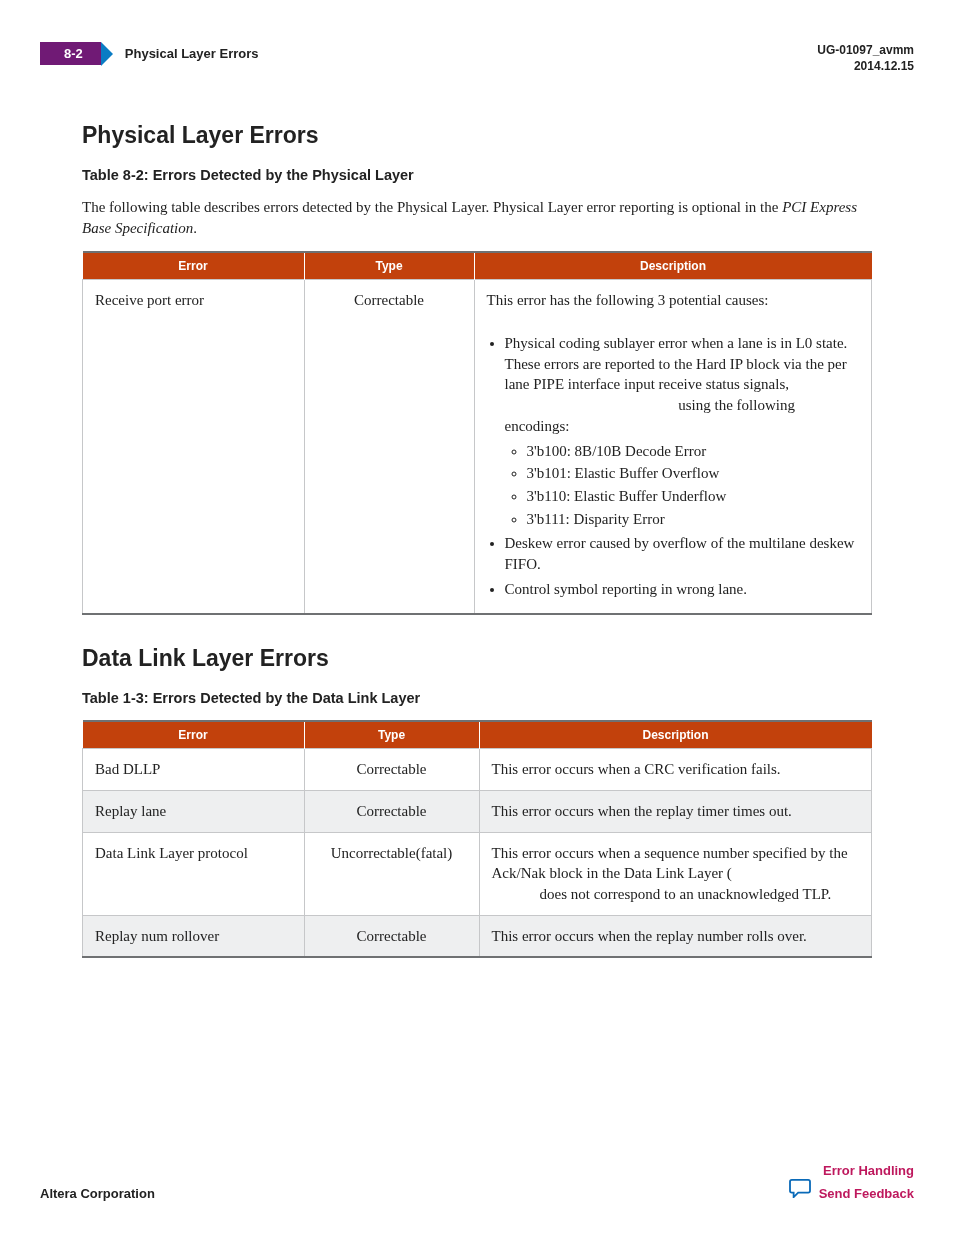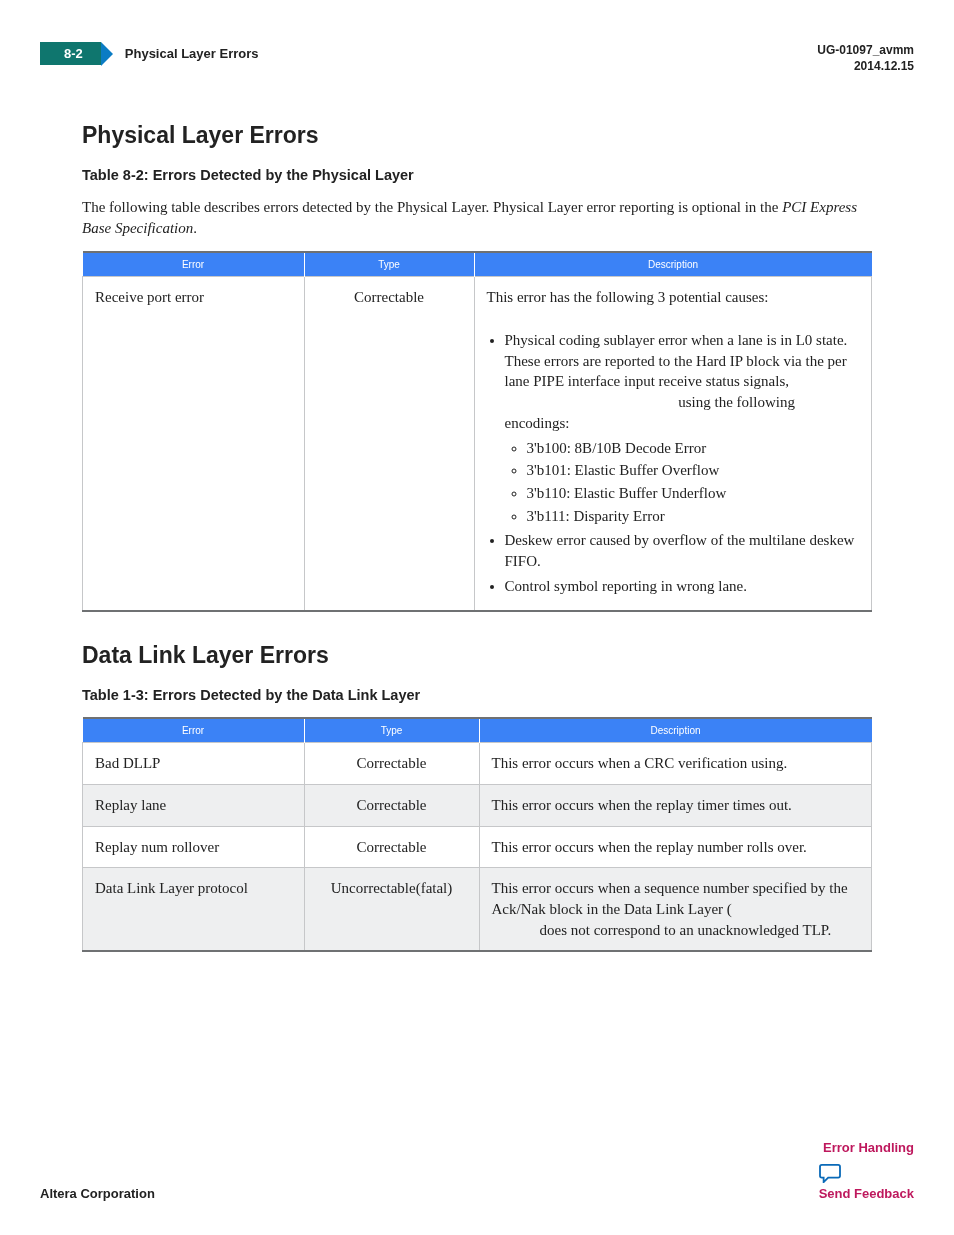--- a/index.html
+++ b/index.html
@@ -21,21 +21,21 @@
     padding: 42px 40px 0 40px;
   }
   .page-tab {
     display: flex;
     align-items: center;
     font-family: 'Segoe UI', 'Helvetica Neue', Arial, sans-serif;
     font-weight: 600;
     font-size: 13px;
   }
   .page-num-box {
-    background: #0f766e;
+    background: #701a75;
     color: #fff;
     padding: 4px 18px 4px 24px;
     position: relative;
   }
   .page-num-box::after {
     content: "";
     position: absolute;
     right: -12px;
     top: 0;
     border-top: 12px solid transparent;
@@ -72,25 +72,25 @@
     margin: 0 0 12px 0;
     line-height: 1.4;
   }
   .intro .italic { font-style: italic; }
   table {
     width: 100%;
     border-collapse: collapse;
     margin-bottom: 30px;
   }
   thead th {
-    background: #3b82f6;
+    background: #c2410c;
     color: #fff;
     font-family: 'Segoe UI', Arial, sans-serif;
-    font-weight: 400;
-    font-size: 10px;
+    font-weight: 700;
+    font-size: 12px;
     padding: 6px 8px;
     text-align: center;
     border-left: 1px solid #fff;
     border-right: 1px solid #fff;
   }
   thead th:first-child { border-left: 0; }
   thead th:last-child  { border-right: 0; }
   tbody td {
     border: 1px solid #c6c7c9;
     padding: 10px 12px;
@@ -122,24 +122,23 @@
   }
   .footer-left { font-weight: 700; }
   .footer-right { text-align: right; }
   .footer-right a {
     color: #be185d;
     font-weight: 700;
     text-decoration: none;
   }
   .footer-right .fb {
     display: flex;
-    align-items: flex-start;
+    align-items: flex-end;
     justify-content: flex-end;
-    margin-top: 8px;
-    flex-direction: column;
+    margin-top: 0;
   }
   .footer-right .fb svg { margin-right: 8px; }
 </style>
 </head>
 <body>
 
 <div class="header">
   <div class="page-tab">
     <div class="page-num-box">8-2</div>
     <div class="section-name">Physical Layer Errors</div>
@@ -200,39 +199,39 @@
       <tr>
         <th class="col-error">Error</th>
         <th class="col-type-narrow">Type</th>
         <th>Description</th>
       </tr>
     </thead>
     <tbody>
       <tr>
         <td>Bad DLLP</td>
         <td class="col-type-narrow">Correctable</td>
-        <td>This error occurs when a CRC verification using.</td>
+        <td>This error occurs when a CRC verification fails.</td>
       </tr>
       <tr>
         <td>Replay lane</td>
         <td class="col-type-narrow">Correctable</td>
         <td>This error occurs when the replay timer times out.</td>
-      </tr>
-      <tr>
-        <td>Replay num rollover</td>
-        <td class="col-type-narrow">Correctable</td>
-        <td>This error occurs when the replay number rolls over.</td>
       </tr>
       <tr>
         <td>Data Link Layer protocol</td>
         <td class="col-type-narrow">Uncorrectable(fatal)</td>
         <td>
           <span>This error occurs when a sequence number specified by the Ack/Nak block in the Data Link Layer (</span><br>
           <span style="display:inline-block; width:48px;"></span><span>does not correspond to an unacknowledged TLP.</span>
         </td>
+      </tr>
+      <tr>
+        <td>Replay num rollover</td>
+        <td class="col-type-narrow">Correctable</td>
+        <td>This error occurs when the replay number rolls over.</td>
       </tr>
     </tbody>
   </table>
 
 </div>
 
 <div class="footer">
   <div class="footer-left">Altera Corporation</div>
   <div class="footer-right">
     <div><a href="#">Error Handling</a></div>

